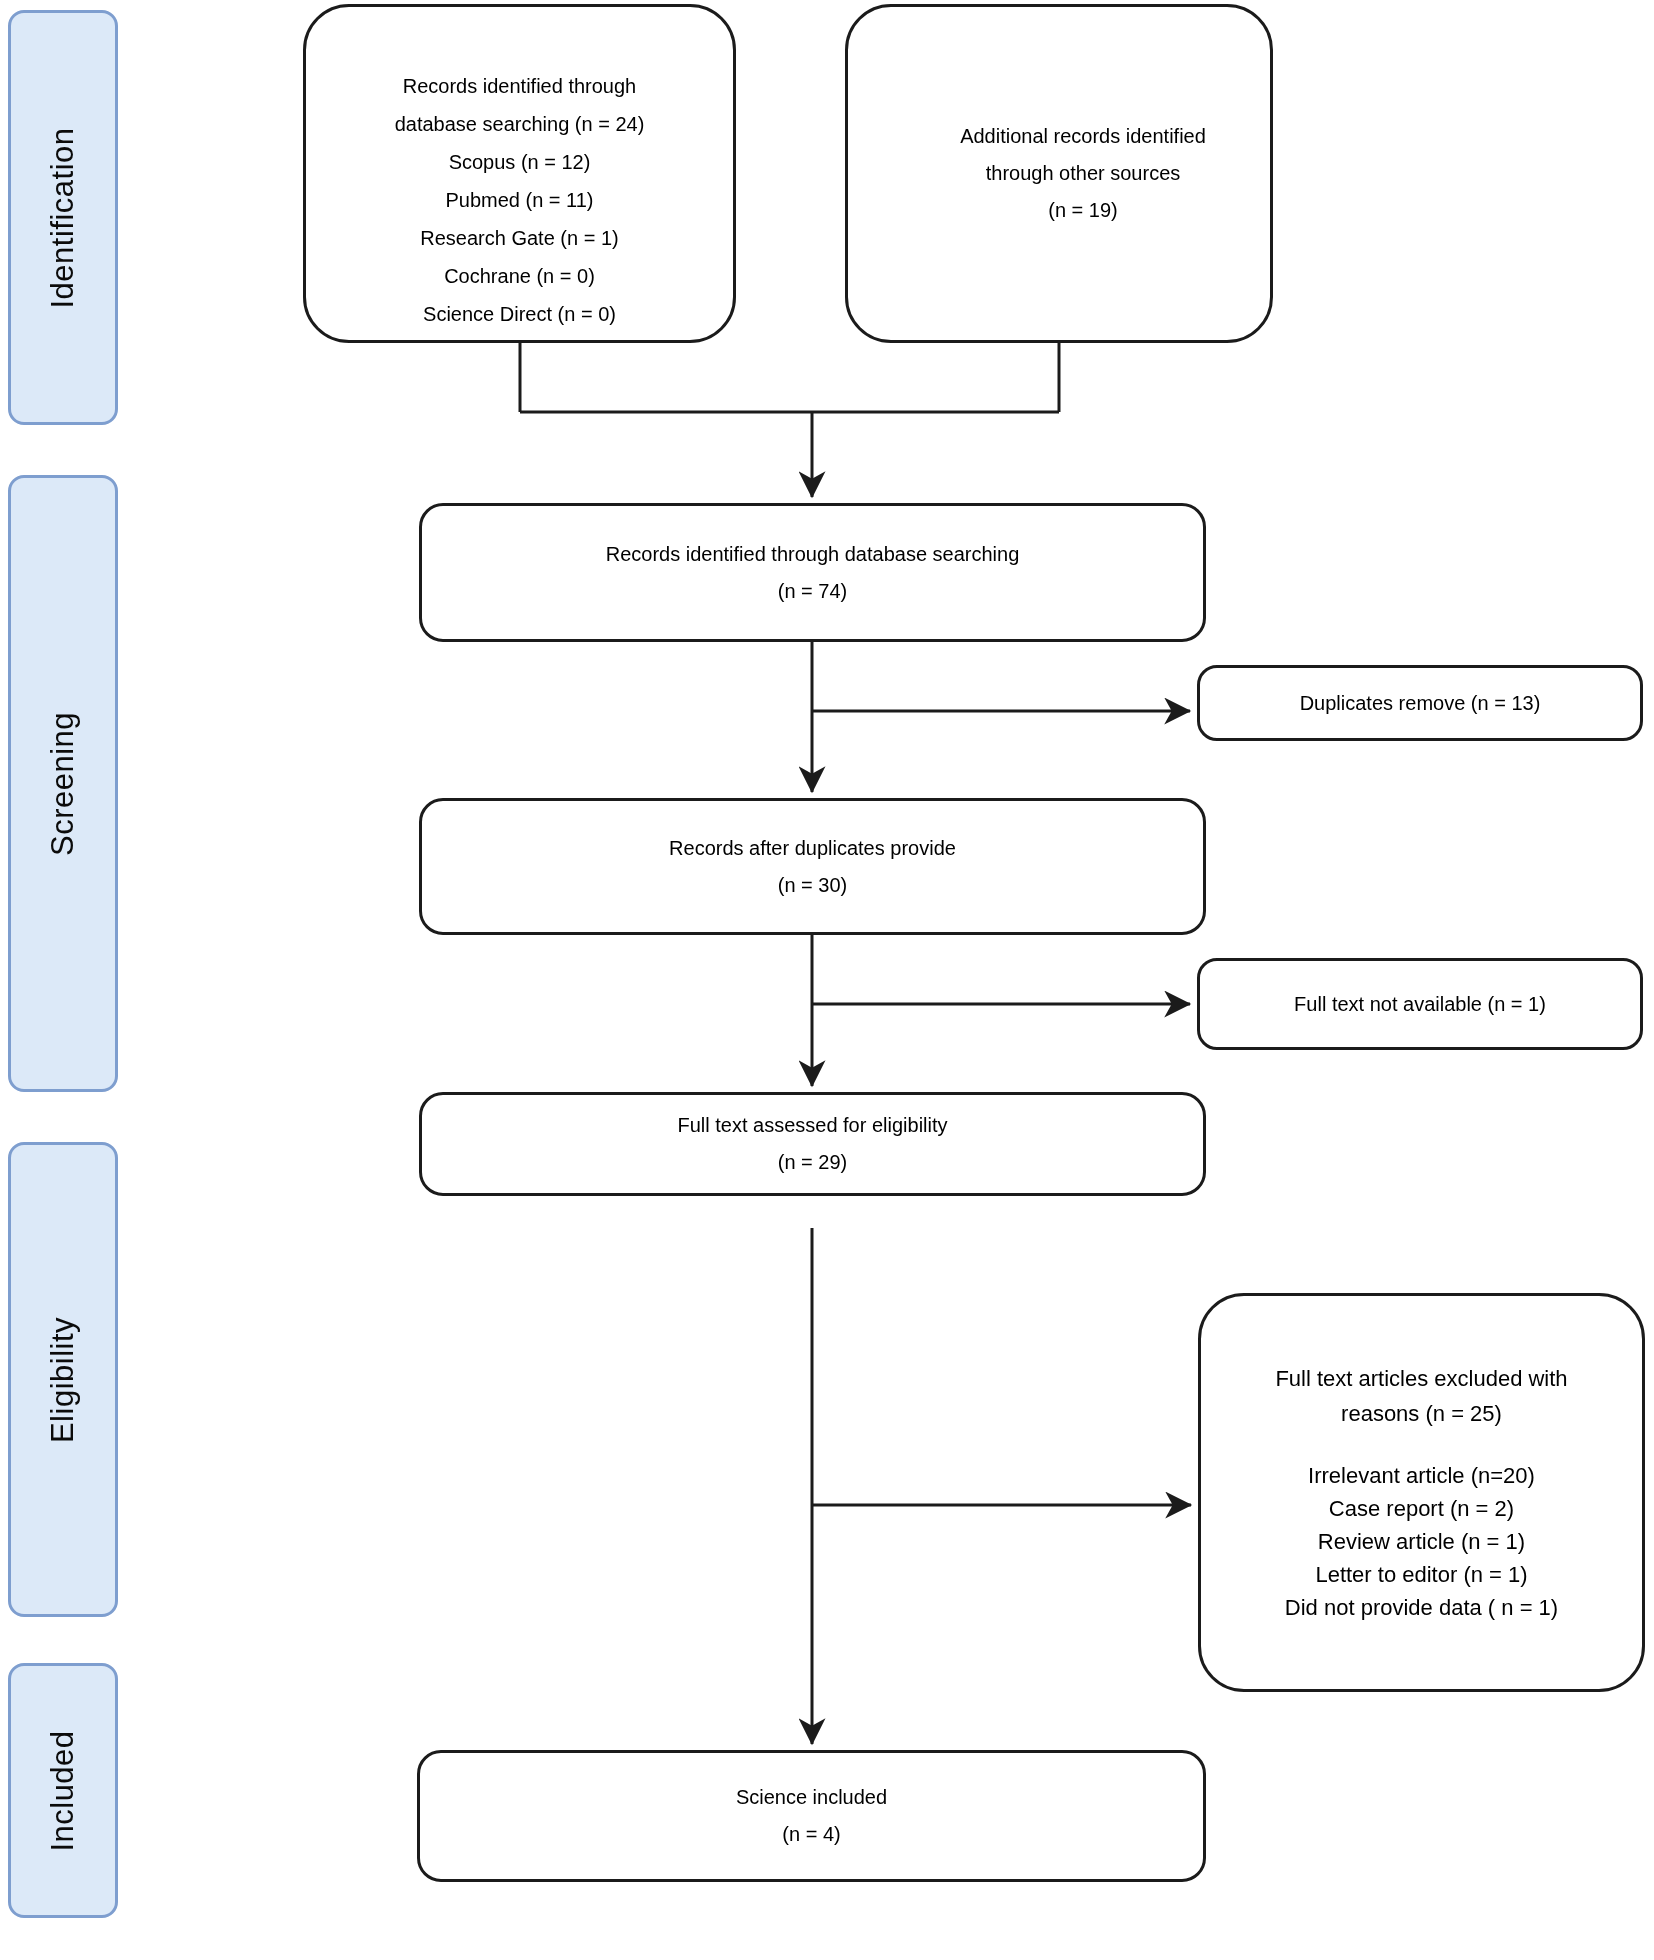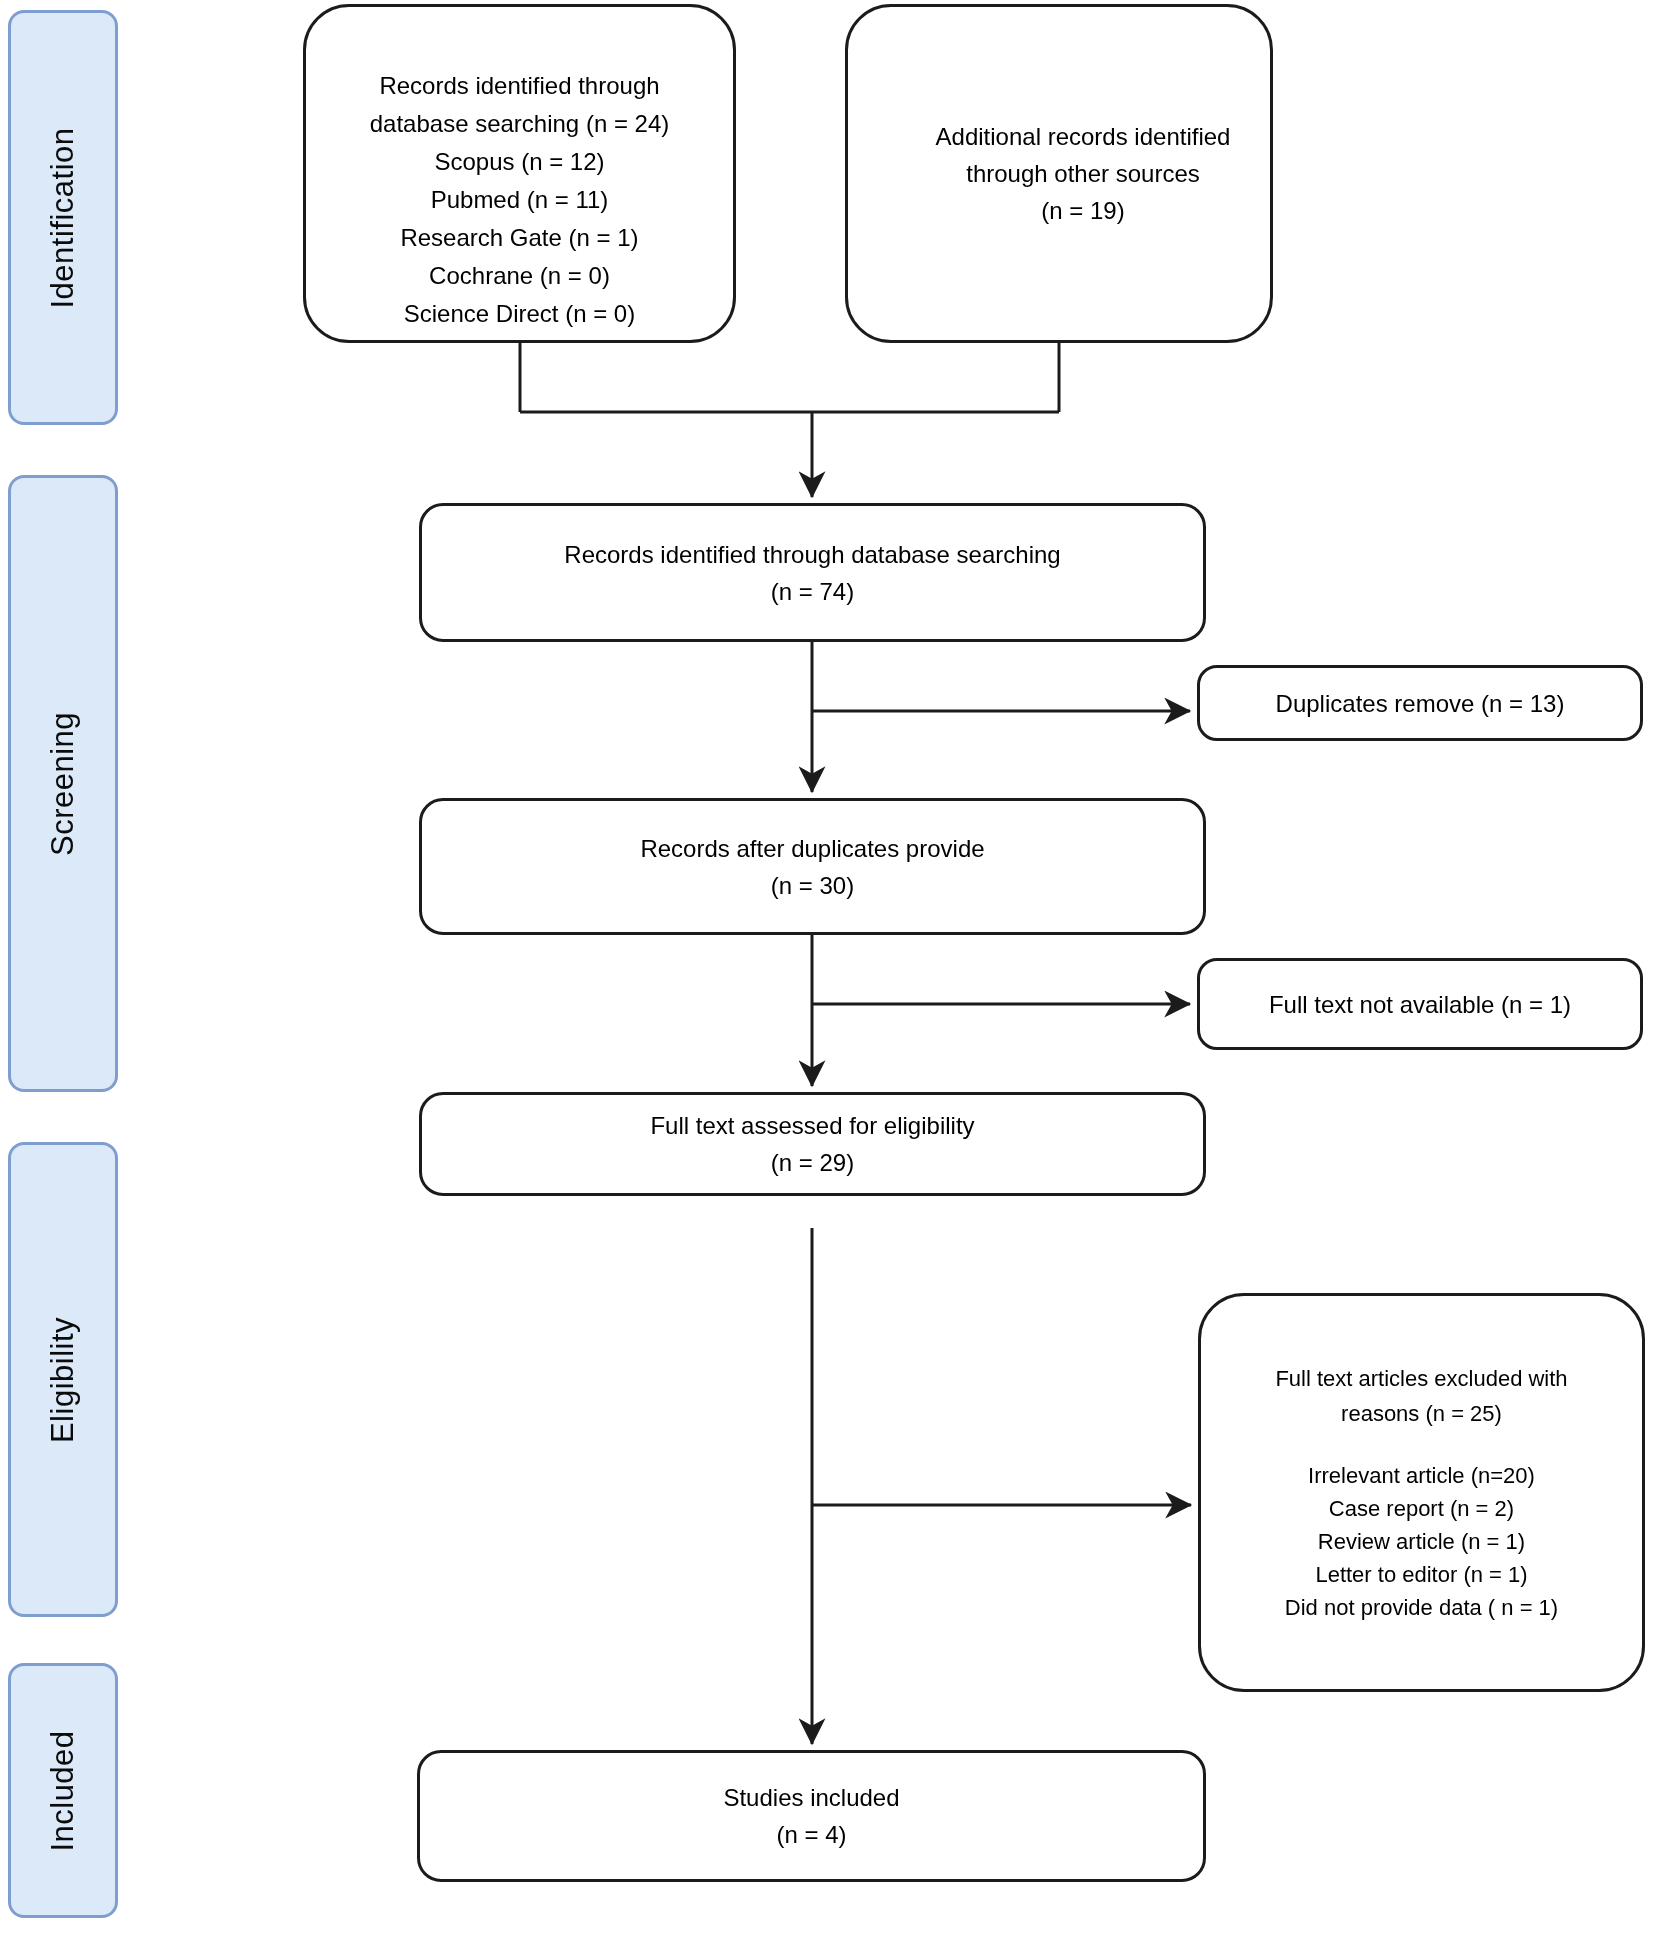--- a/index.html
+++ b/index.html
@@ -5,21 +5,21 @@
   html,body{margin:0;padding:0;background:#ffffff;}
   body{font-family:"Liberation Sans", sans-serif; color:#000;}
   .canvas{position:relative;width:1654px;height:1960px;background:#ffffff;overflow:hidden;}
   .connectors{position:absolute;left:0;top:0;width:1654px;height:1960px;}
 
   
   .fbox{
     position:absolute;box-sizing:border-box;background:#ffffff;
     border:3px solid #1b1b1b;display:flex;flex-direction:column;
     align-items:center;justify-content:center;text-align:center;
-    font-size:24px;line-height:37px;color:#000;
+    font-size:20px;line-height:37px;color:#000;
   }
   .r-lg{border-radius:46px;}
   .r-md{border-radius:24px;}
   .r-sm{border-radius:20px;}
   .fbox .ln{white-space:nowrap;}
   .pad-top{padding-top:52px;}
   .reasons{margin-top:28px;}
   .reasons .ln{line-height:33px;}
 
   
@@ -96,21 +96,21 @@
     <div class="ln">Records after duplicates provide</div>
     <div class="ln">(n = 30)</div>
   </div>
 
   <div class="fbox r-md" style="left:419px;top:1092px;width:787px;height:104px;">
     <div class="ln">Full text assessed for eligibility</div>
     <div class="ln">(n = 29)</div>
   </div>
 
   <div class="fbox r-md" style="left:417px;top:1750px;width:789px;height:132px;">
-    <div class="ln">Studies included</div>
+    <div class="ln">Science included</div>
     <div class="ln">(n = 4)</div>
   </div>
 
   <div class="fbox r-sm" style="left:1197px;top:665px;width:446px;height:76px;">
     <div class="ln">Duplicates remove (n = 13)</div>
   </div>
 
   <div class="fbox r-sm" style="left:1197px;top:958px;width:446px;height:92px;">
     <div class="ln">Full text not available (n = 1)</div>
   </div>

